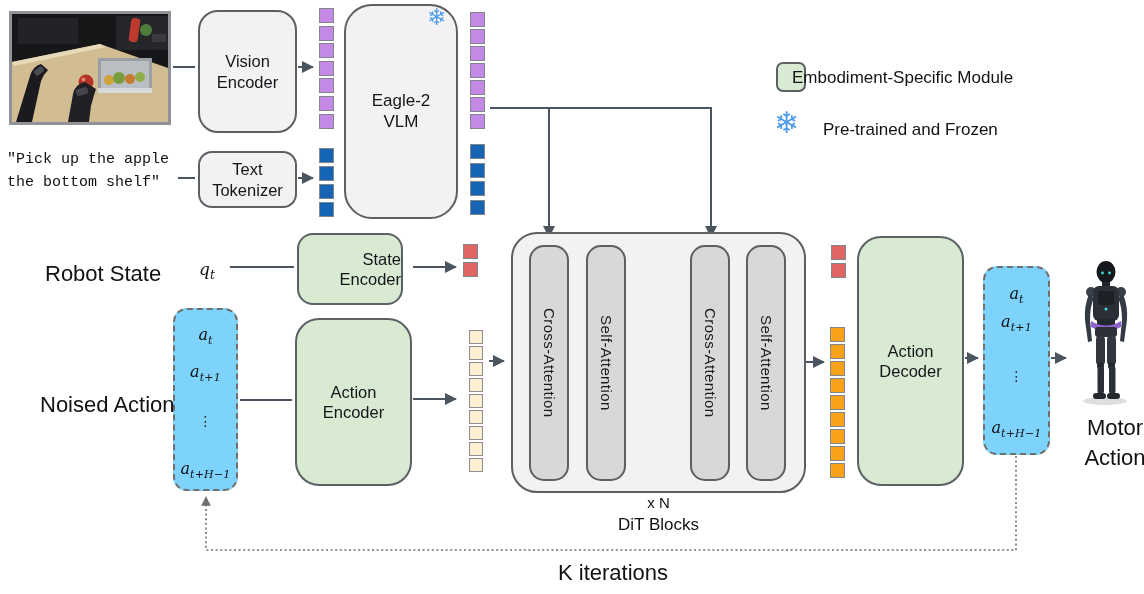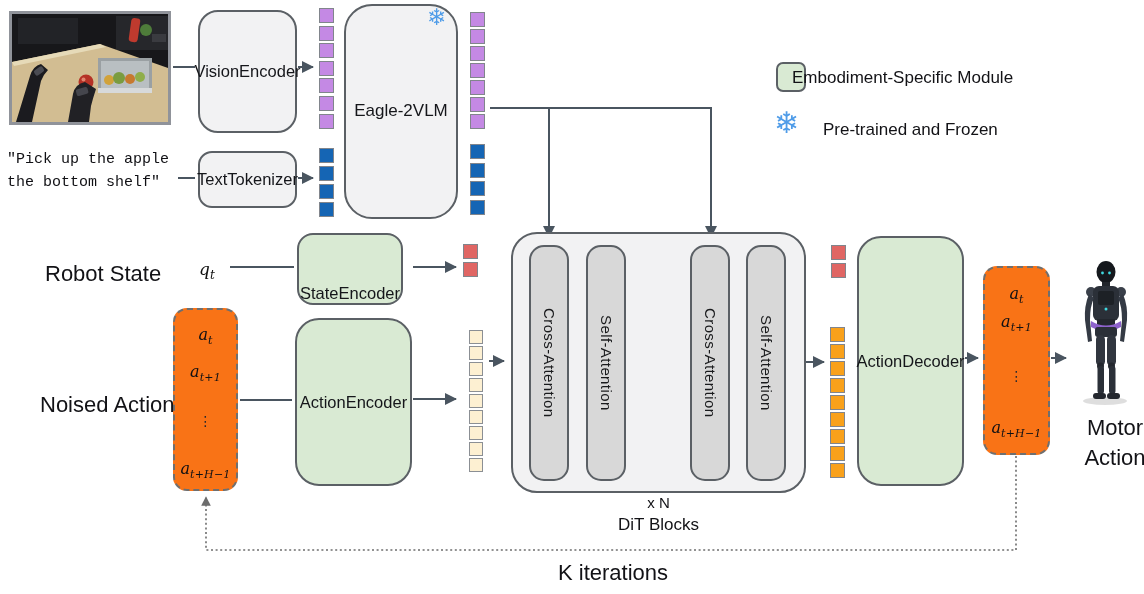--- a/index.html
+++ b/index.html
@@ -8,21 +8,21 @@
     font-family:"Liberation Sans", sans-serif;color:#111;
   }
   .abs{position:absolute;}
 
   
   svg.wires{position:absolute;left:0;top:0;width:1144px;height:594px;pointer-events:none;}
 
   
   .box{
     position:absolute;box-sizing:border-box;border:2px solid #5b6065;
-    display:flex;flex-direction:row;align-items:center;justify-content:center;
+    display:flex;flex-direction:column;align-items:center;justify-content:center;
     text-align:center;line-height:1.22;font-size:16.5px;color:#15161a;
   }
   .box.gray{background:#f2f2f3;}
   .box.green{background:#d9ead3;}
   #vision-encoder{left:198px;top:10px;width:99px;height:123px;border-radius:20px;}
   #text-tokenizer{left:198px;top:151px;width:99px;height:57px;border-radius:14px;}
   #vlm{left:344px;top:4px;width:114px;height:215px;border-radius:28px;font-size:17px;}
   #state-encoder{left:297px;top:233px;width:106px;height:72px;border-radius:16px;align-items:flex-end;}
   #action-encoder{left:295px;top:318px;width:117px;height:168px;border-radius:24px;}
   #action-decoder{left:857px;top:236px;width:107px;height:250px;border-radius:24px;}
@@ -36,21 +36,21 @@
     background:#d8d8d8;border:2px solid #5b6065;border-radius:15px;
     display:flex;align-items:center;justify-content:center;
   }
   .pill span{writing-mode:vertical-rl;font-size:15px;letter-spacing:.4px;color:#191a1c;white-space:nowrap;}
   #pill-1{left:16px;} #pill-2{left:73px;} #pill-3{left:177px;} #pill-4{left:233px;}
   #dit-repeat{left:511px;top:494px;width:295px;text-align:center;font-size:15px;}
   #dit-caption{left:511px;top:515px;width:295px;text-align:center;font-size:17px;}
 
   
   .dashedbox{
-    position:absolute;box-sizing:border-box;border:2px dashed #6f6f6f;border-radius:14px;background:#f97316;
+    position:absolute;box-sizing:border-box;border:2px dashed #6f6f6f;border-radius:14px;background:#7dd3fc;
   }
   #noised-box{left:173px;top:308px;width:65px;height:183px;}
   #output-box{left:983px;top:266px;width:67px;height:189px;}
   .mitem{position:absolute;width:100%;text-align:center;font-family:"DejaVu Serif",serif;
          font-style:italic;font-size:16px;color:#101014;line-height:1;}
   .mitem sub{font-size:11px;font-style:italic;letter-spacing:.2px;}
   .vdots{font-style:normal;font-family:"DejaVu Sans",sans-serif;font-size:14px;color:#2a2a2e;}
 
   
   .tokcol{position:absolute;display:flex;flex-direction:column;}

